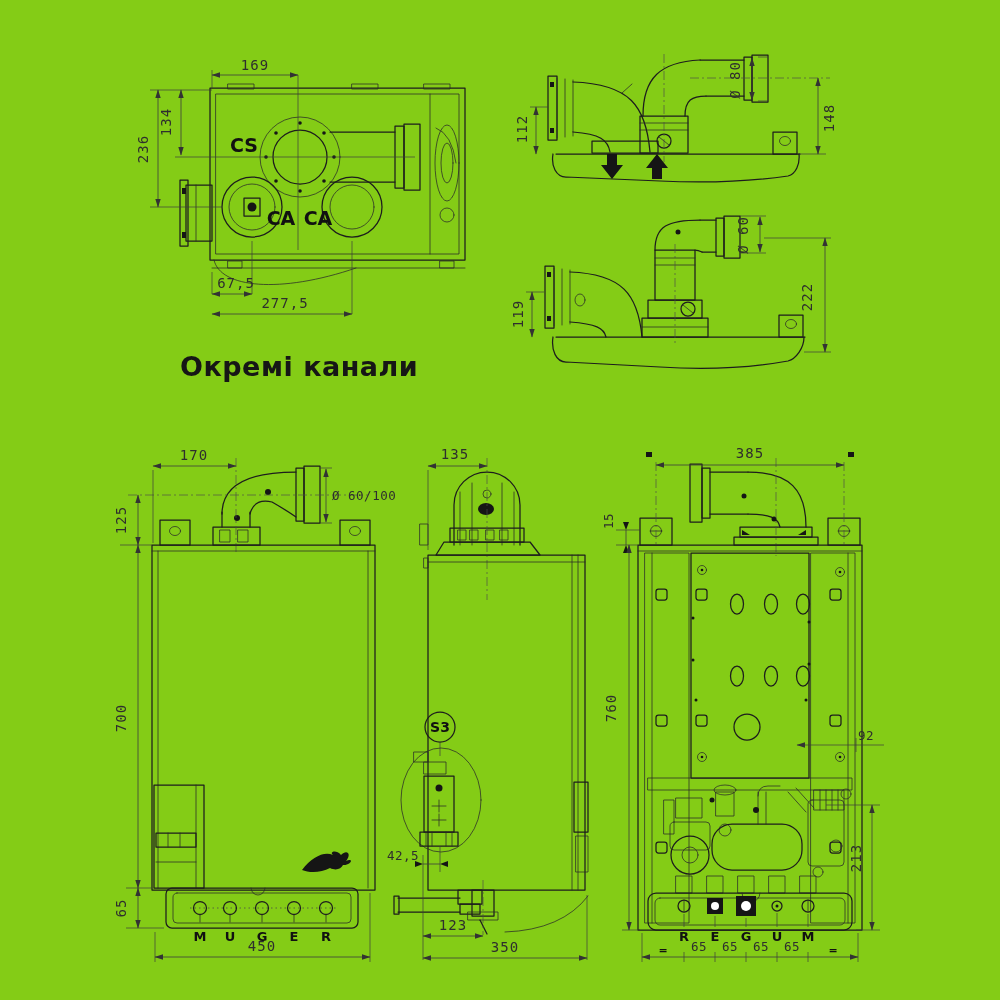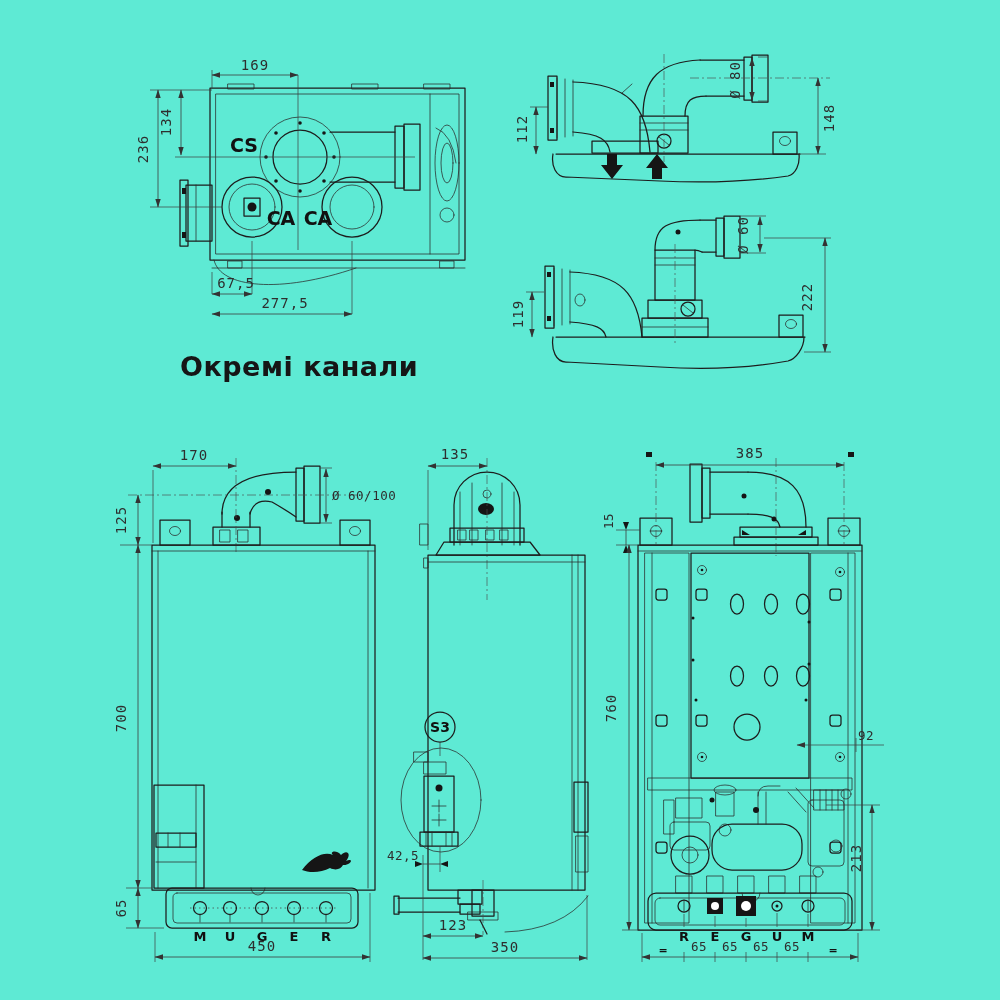--- a/index.html
+++ b/index.html
@@ -1,16 +1,16 @@
 <!DOCTYPE html>
 <html><head>
 <meta charset="utf-8">
 <style>
   html,body{margin:0;padding:0;background:#ffffff;}
-  .stage{position:relative;width:1000px;height:1000px;background:#5eead4;overflow:hidden;}
+  .stage{position:relative;width:1000px;height:1000px;background:#84cc16;overflow:hidden;}
   svg{display:block}
   .o{fill:none;stroke:#1d1d1d;stroke-width:1.25;stroke-linecap:round;stroke-linejoin:round}
   .t{fill:none;stroke:#2a2a2a;stroke-width:.75;stroke-linecap:round;stroke-linejoin:round}
   .f{fill:#151515;stroke:none}
   .ext{stroke:#3c3c3c;stroke-width:.7;fill:none}
   .dim{stroke:#3c3c3c;stroke-width:.8;fill:none}
   .cl{stroke:#4a4a4a;stroke-width:.65;stroke-dasharray:9 3 2 3;fill:none}
   .dot{stroke:#4a4a4a;stroke-width:.8;stroke-dasharray:1.5 3;fill:none}
   .dt{font:14px "DejaVu Sans Mono",monospace;fill:#2e2e2e;letter-spacing:1px}
   .dts{font:12.5px "DejaVu Sans Mono",monospace;fill:#2e2e2e;letter-spacing:.5px}

